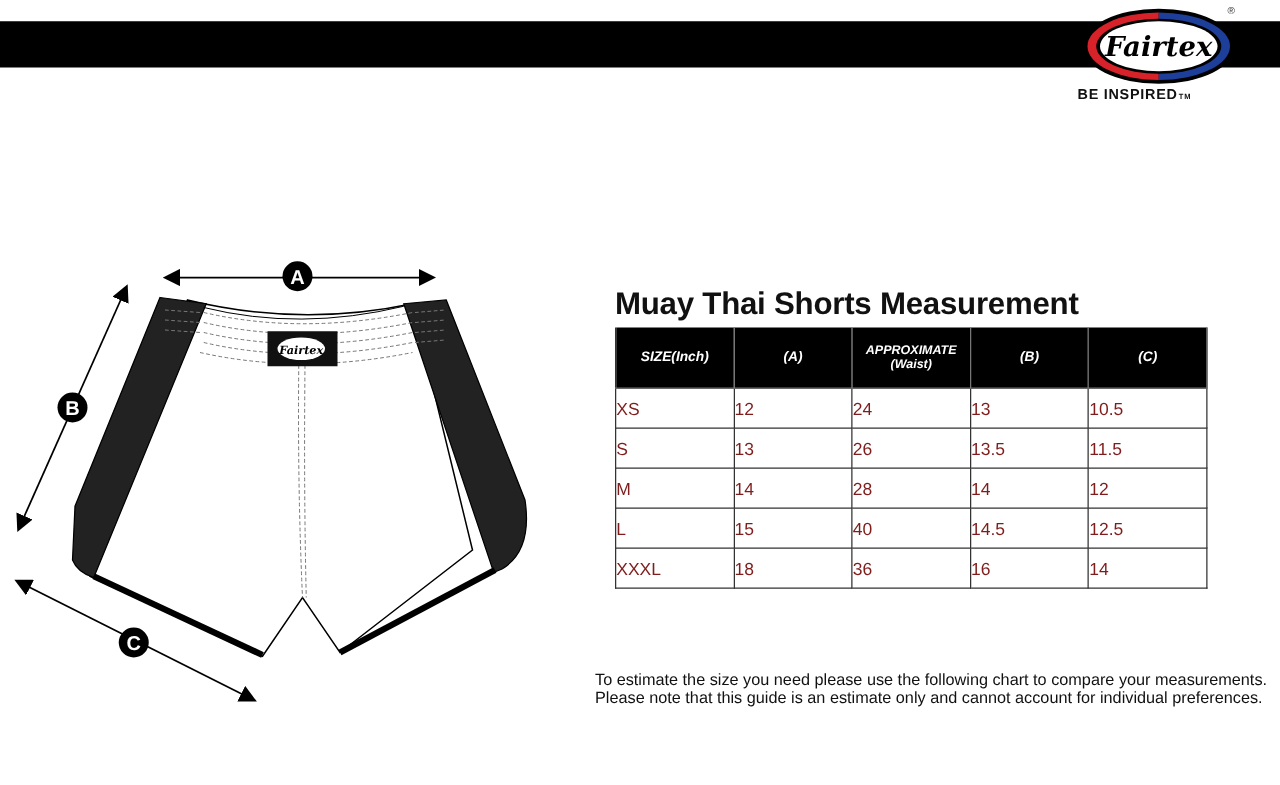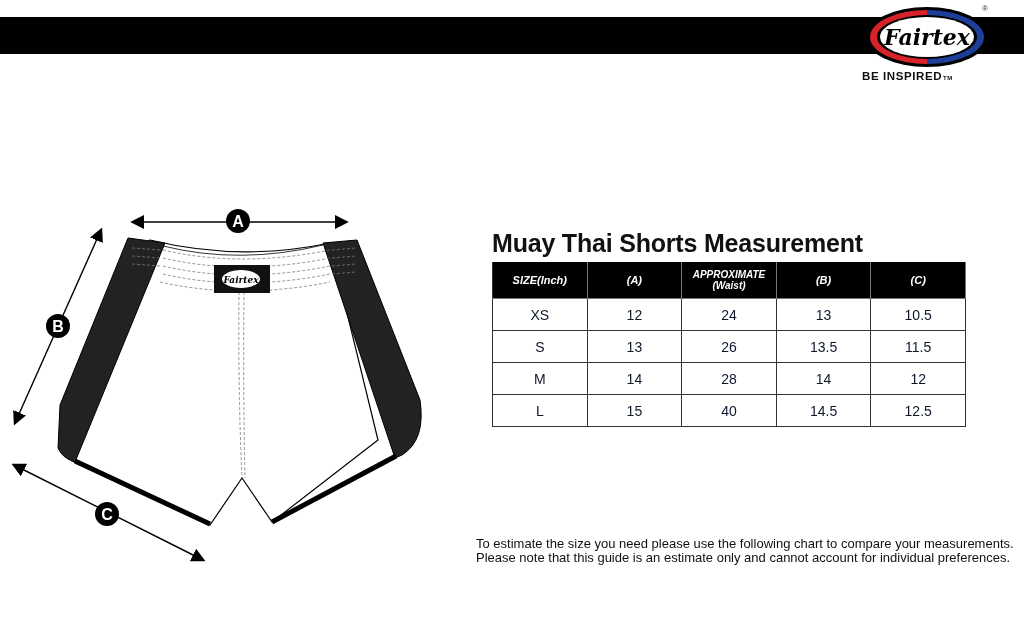--- a/index.html
+++ b/index.html
@@ -9,24 +9,24 @@
   .logo-oval-wrap { position:absolute; left:3px; top:2px; width:124px; height:62px; }
   .tagline { position:absolute; left:0; top:66px; width:140px; font-weight:bold; font-size:11.5px; letter-spacing:0.6px; color:#111; white-space:nowrap; }
   .tagline .tm { font-size:6px; vertical-align:baseline; margin-left:1px; }
   .reg { position:absolute; left:120px; top:0px; font-size:8px; color:#333; }
 
   .diagram { position:absolute; left:0; top:195px; width:440px; height:380px; }
 
   .title { position:absolute; left:492px; top:229px; font-size:25px; font-weight:bold; color:#111; white-space:nowrap; letter-spacing:-0.2px; }
 
   table.size-table { position:absolute; left:492px; top:262px; width:474px; border-collapse:collapse; table-layout:fixed; }
-  .size-table th { background:#000; color:#fff; height:36px; font-size:11px; font-weight:bold; font-style:italic; border:1.5px solid #777; border-top:none; padding:0; text-align:center; line-height:11px; }
+  .size-table th { background:#000; color:#fff; height:48px; font-size:11px; font-weight:bold; font-style:italic; border:1.5px solid #777; border-top:none; padding:0; text-align:center; line-height:11px; }
   .size-table th.first { border-left:1.5px solid #333; }
   .size-table th .small { font-size:10px; display:block; }
-  .size-table td { height:31px; border:1.5px solid #333; text-align:center; font-size:14px; color:#0f172a; padding:0; }
+  .size-table td { height:31px; border:1.5px solid #333; text-align:left; font-size:14px; color:#7f1d1d; padding:0; }
 
   .note { position:absolute; left:476px; top:537px; font-size:13px; line-height:14px; color:#111; white-space:nowrap; }
 </style>
 </head>
 <body>
 
 <div class="top-bar"></div>
 
 <div class="logo">
   <div class="logo-oval-wrap">
@@ -147,19 +147,26 @@
       <td>14</td>
       <td>12</td>
     </tr>
     <tr>
       <td>L</td>
       <td>15</td>
       <td>40</td>
       <td>14.5</td>
       <td>12.5</td>
     </tr>
+    <tr>
+      <td>XXXL</td>
+      <td>18</td>
+      <td>36</td>
+      <td>16</td>
+      <td>14</td>
+    </tr>
   </tbody>
 </table>
 
 <div class="note">
   <div>To estimate the size you need please use the following chart to compare your measurements.</div>
   <div>Please note that this guide is an estimate only and cannot account for individual preferences.</div>
 </div>
 
 </body></html>

